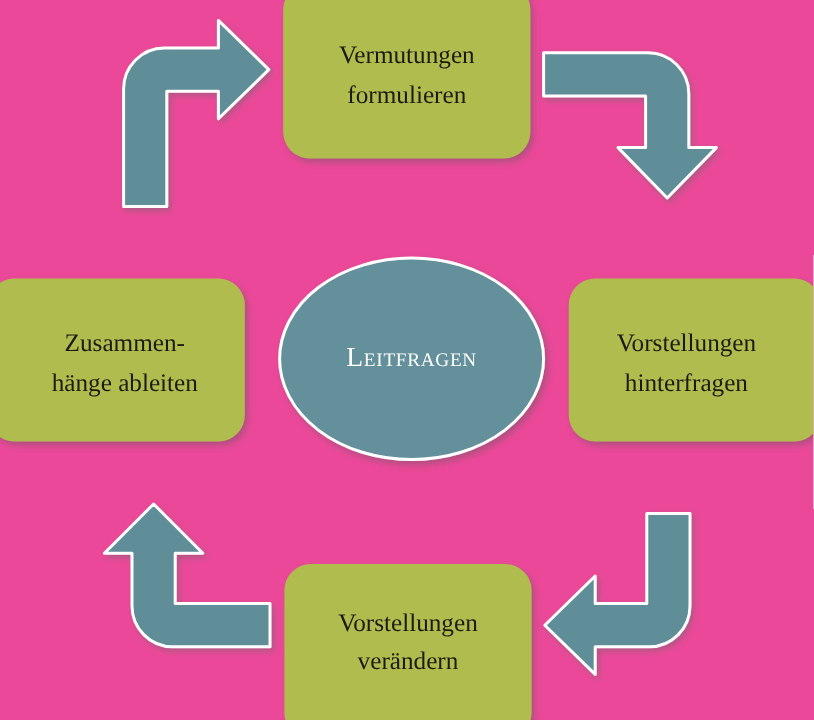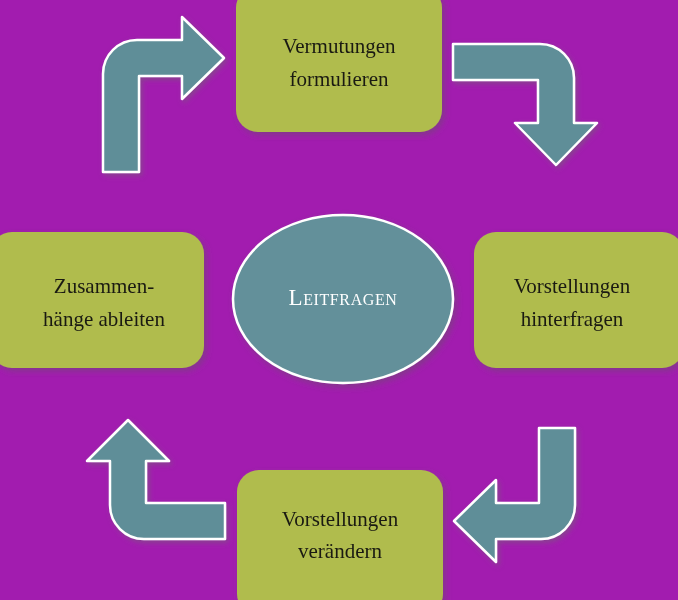--- a/index.html
+++ b/index.html
@@ -10,21 +10,21 @@
   body {
     width: 678px;
     height: 600px;
     overflow: hidden;
     font-family: "Liberation Serif", serif;
   }
   #diagram-root {
     position: relative;
     width: 678px;
     height: 600px;
-    background: #a21caf;
+    background: #ec4899;
   }
   svg.canvas {
     position: absolute;
     top: 0;
     left: 0;
     width: 678px;
     height: 600px;
     display: block;
   }
   .node-label {

